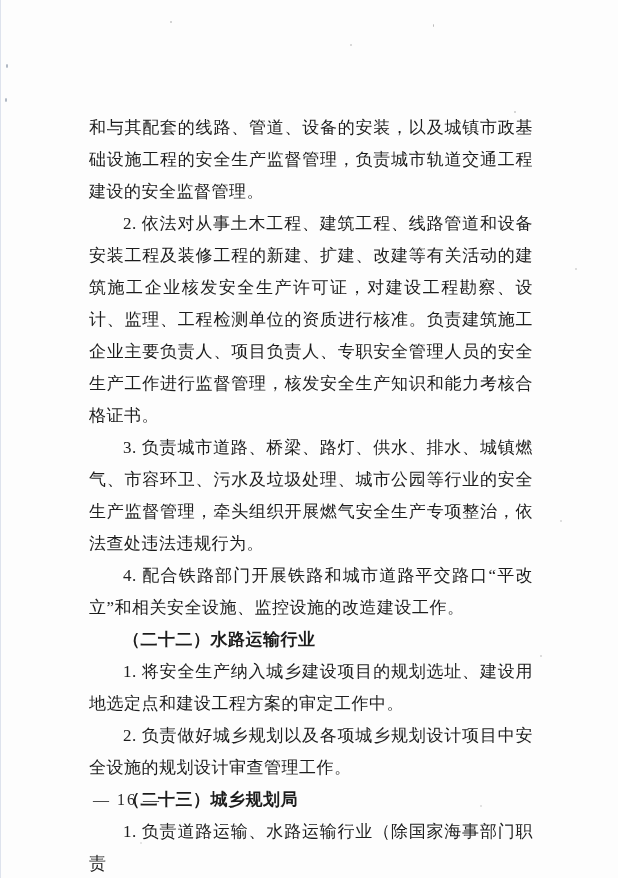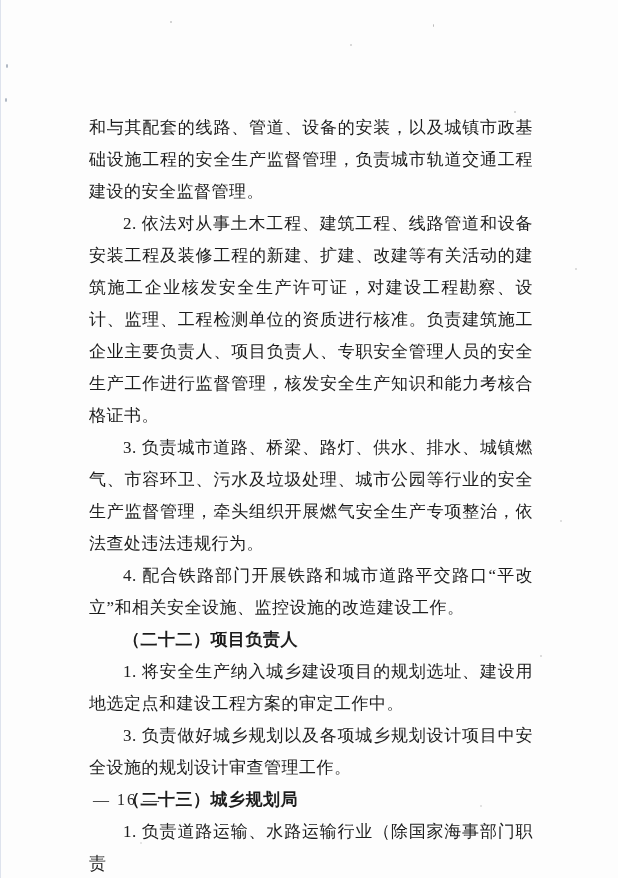--- a/index.html
+++ b/index.html
@@ -78,23 +78,23 @@
 <body>
 
 <div class="page">
   <div class="scan-edge"></div>
 
   <div class="text-block">
     <p class="cont">和与其配套的线路、管道、设备的安装，以及城镇市政基础设施工程的安全生产监督管理，负责城市轨道交通工程建设的安全监督管理。</p>
     <p>2. 依法对从事土木工程、建筑工程、线路管道和设备安装工程及装修工程的新建、扩建、改建等有关活动的建筑施工企业核发安全生产许可证，对建设工程勘察、设计、监理、工程检测单位的资质进行核准。负责建筑施工企业主要负责人、项目负责人、专职安全管理人员的安全生产工作进行监督管理，核发安全生产知识和能力考核合格证书。</p>
     <p>3. 负责城市道路、桥梁、路灯、供水、排水、城镇燃气、市容环卫、污水及垃圾处理、城市公园等行业的安全生产监督管理，牵头组织开展燃气安全生产专项整治，依法查处违法违规行为。</p>
     <p>4. 配合铁路部门开展铁路和城市道路平交路口“平改立”和相关安全设施、监控设施的改造建设工作。</p>
-    <p class="heading">（二十二）项目负责人</p>
+    <p class="heading">（二十二）水路运输行业</p>
     <p>1. 将安全生产纳入城乡建设项目的规划选址、建设用地选定点和建设工程方案的审定工作中。</p>
-    <p>3. 负责做好城乡规划以及各项城乡规划设计项目中安全设施的规划设计审查管理工作。</p>
+    <p>2. 负责做好城乡规划以及各项城乡规划设计项目中安全设施的规划设计审查管理工作。</p>
     <p class="heading">（二十三）城乡规划局</p>
     <p>1. 负责道路运输、水路运输行业（除国家海事部门职责</p>
   </div>
 
   <div class="page-number">— 16 —</div>
 
   <span class="speck s1"></span>
   <span class="speck s2"></span>
   <span class="speck s3"></span>
   <span class="speck s4"></span>

